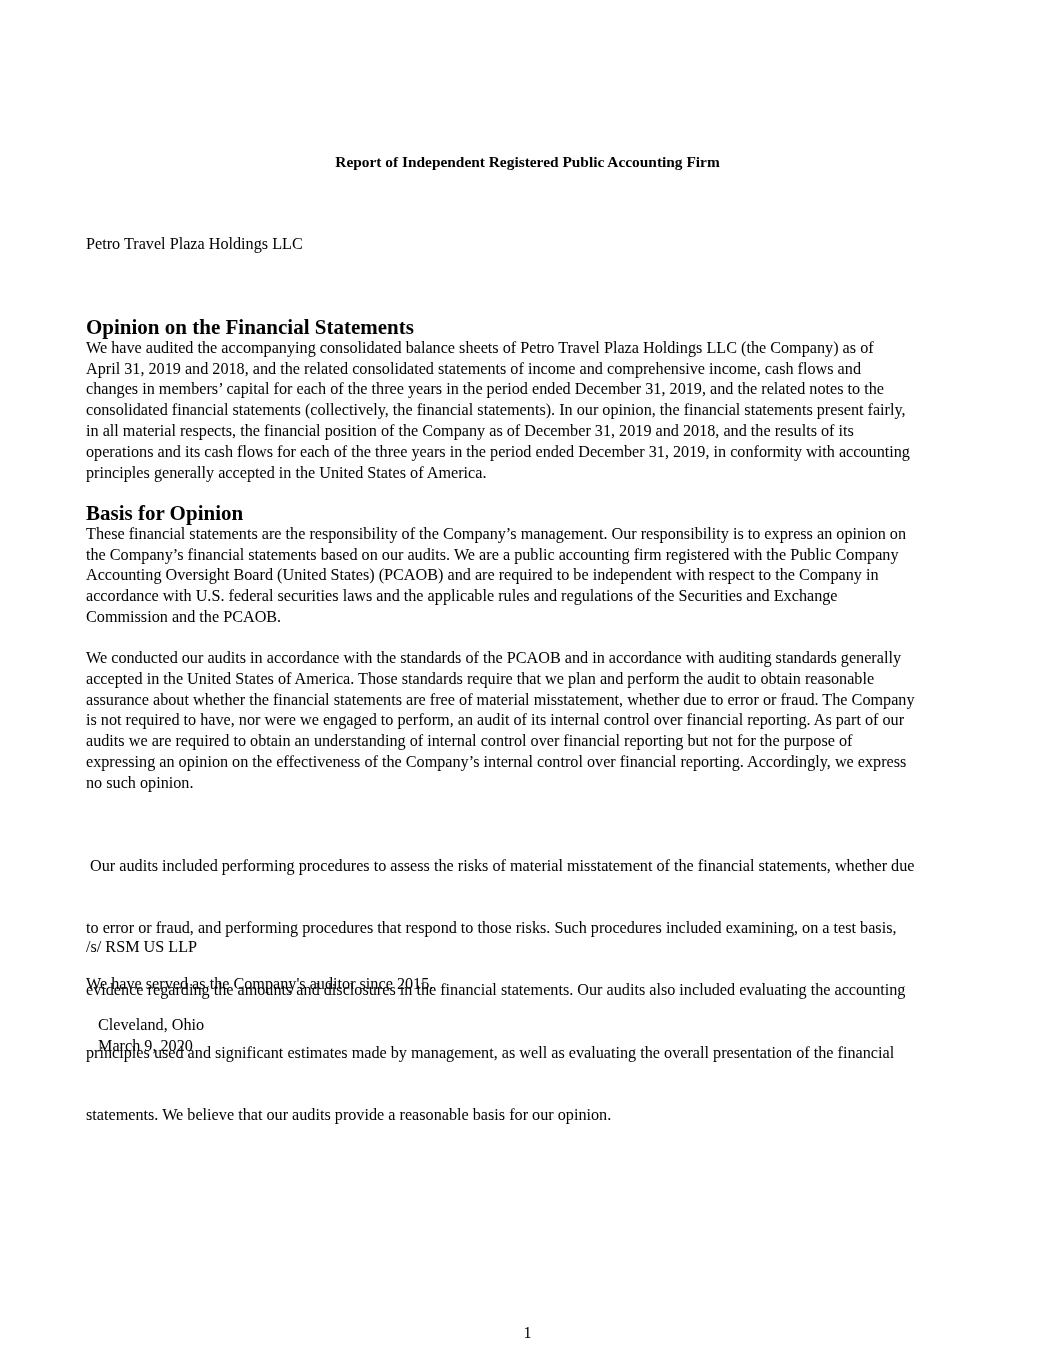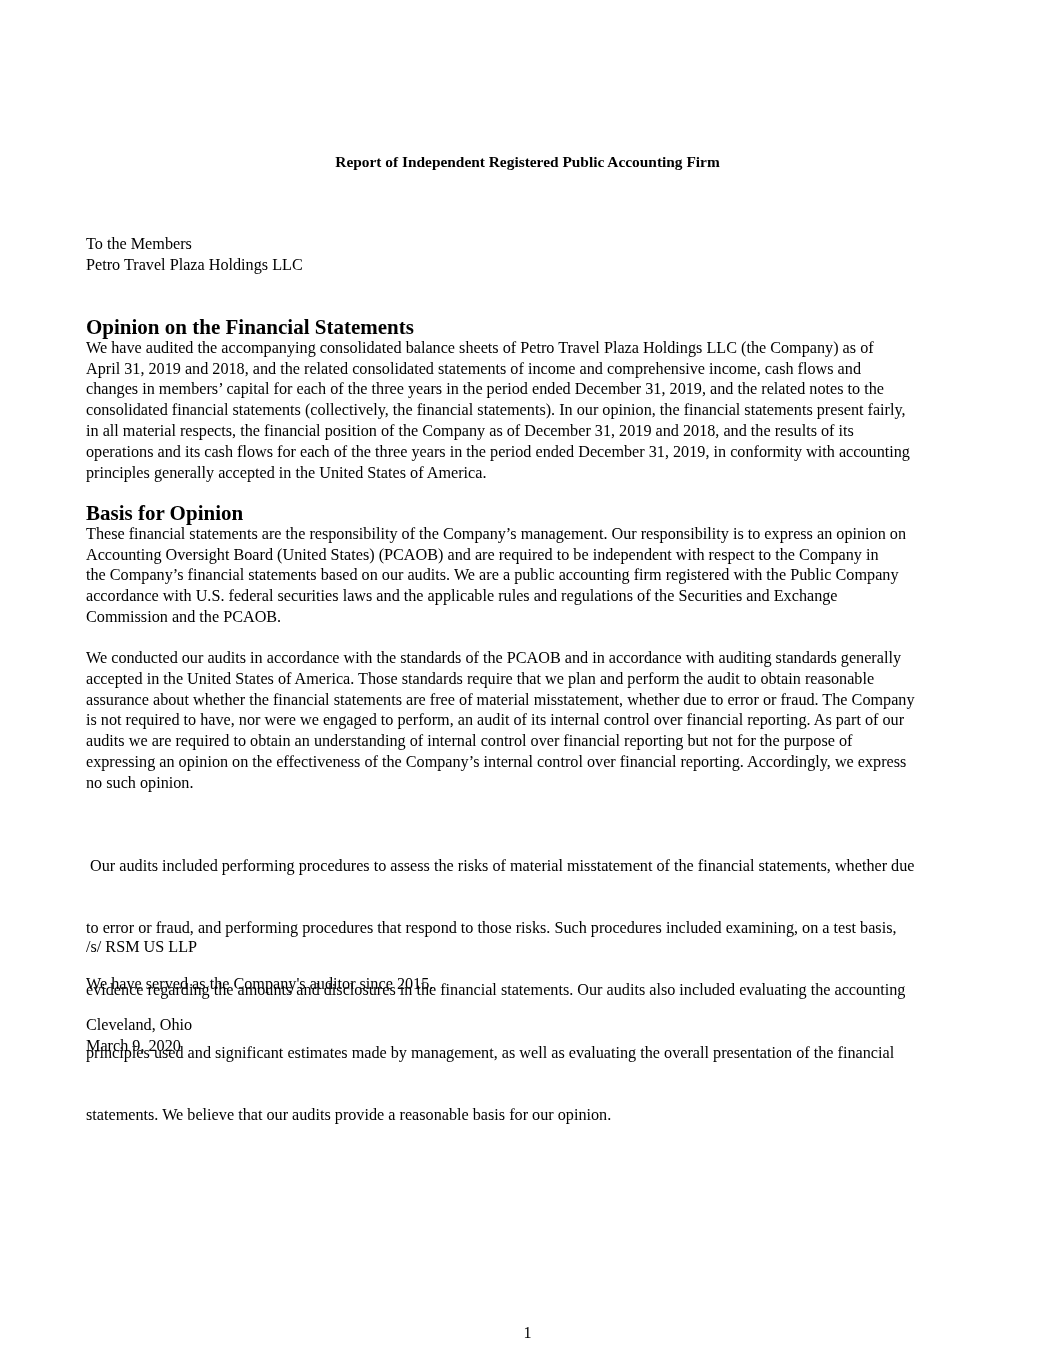--- a/index.html
+++ b/index.html
@@ -58,40 +58,39 @@
     }
   </style>
 </head>
 <body>
 
 <div class="page">
 
   <div class="title">Report of Independent Registered Public Accounting Firm</div>
 
   <div class="block" style="top:234px;">
-    <span class="line">To the Members</span>
     <span class="line">Petro Travel Plaza Holdings LLC</span>
   </div>
 
   <div class="block" style="top:317px;">
     <span class="line heading">Opinion on the Financial Statements</span>
     <span class="line">We have audited the accompanying consolidated balance sheets of Petro Travel Plaza Holdings LLC (the Company) as of</span>
     <span class="line">April 31, 2019 and 2018, and the related consolidated statements of income and comprehensive income, cash flows and</span>
     <span class="line">changes in members’ capital for each of the three years in the period ended December 31, 2019, and the related notes to the</span>
     <span class="line">consolidated financial statements (collectively, the financial statements). In our opinion, the financial statements present fairly,</span>
     <span class="line">in all material respects, the financial position of the Company as of December 31, 2019 and 2018, and the results of its</span>
     <span class="line">operations and its cash flows for each of the three years in the period ended December 31, 2019, in conformity with accounting</span>
     <span class="line">principles generally accepted in the United States of America.</span>
   </div>
 
   <div class="block" style="top:503px;">
     <span class="line heading">Basis for Opinion</span>
     <span class="line">These financial statements are the responsibility of the Company’s management. Our responsibility is to express an opinion on</span>
+    <span class="line">the Company’s financial statements based on our audits. We are a public accounting firm registered with the Public Company</span>
     <span class="line">Accounting Oversight Board (United States) (PCAOB) and are required to be independent with respect to the Company in</span>
-    <span class="line">the Company’s financial statements based on our audits. We are a public accounting firm registered with the Public Company</span>
     <span class="line">accordance with U.S. federal securities laws and the applicable rules and regulations of the Securities and Exchange</span>
     <span class="line">Commission and the PCAOB.</span>
   </div>
 
   <div class="block" style="top:648px;">
     <span class="line">We conducted our audits in accordance with the standards of the PCAOB and in accordance with auditing standards generally</span>
     <span class="line">accepted in the United States of America. Those standards require that we plan and perform the audit to obtain reasonable</span>
     <span class="line">assurance about whether the financial statements are free of material misstatement, whether due to error or fraud. The Company</span>
     <span class="line">is not required to have, nor were we engaged to perform, an audit of its internal control over financial reporting. As part of our</span>
     <span class="line">audits we are required to obtain an understanding of internal control over financial reporting but not for the purpose of</span>
@@ -108,20 +107,20 @@
   </div>
 
   <div class="block" style="top:937px;">
     <span class="line">/s/ RSM US LLP</span>
   </div>
 
   <div class="block" style="top:974px;">
     <span class="line">We have served as the Company's auditor since 2015.</span>
   </div>
 
-  <div class="block" style="top:1015px;">
+  <div class="block" style="top:1015px;margin-left:12px;">
     <span class="line">Cleveland, Ohio</span>
     <span class="line">March 9, 2020</span>
   </div>
 
   <div class="page-number">1</div>
 
 </div>
 
 </body></html>

